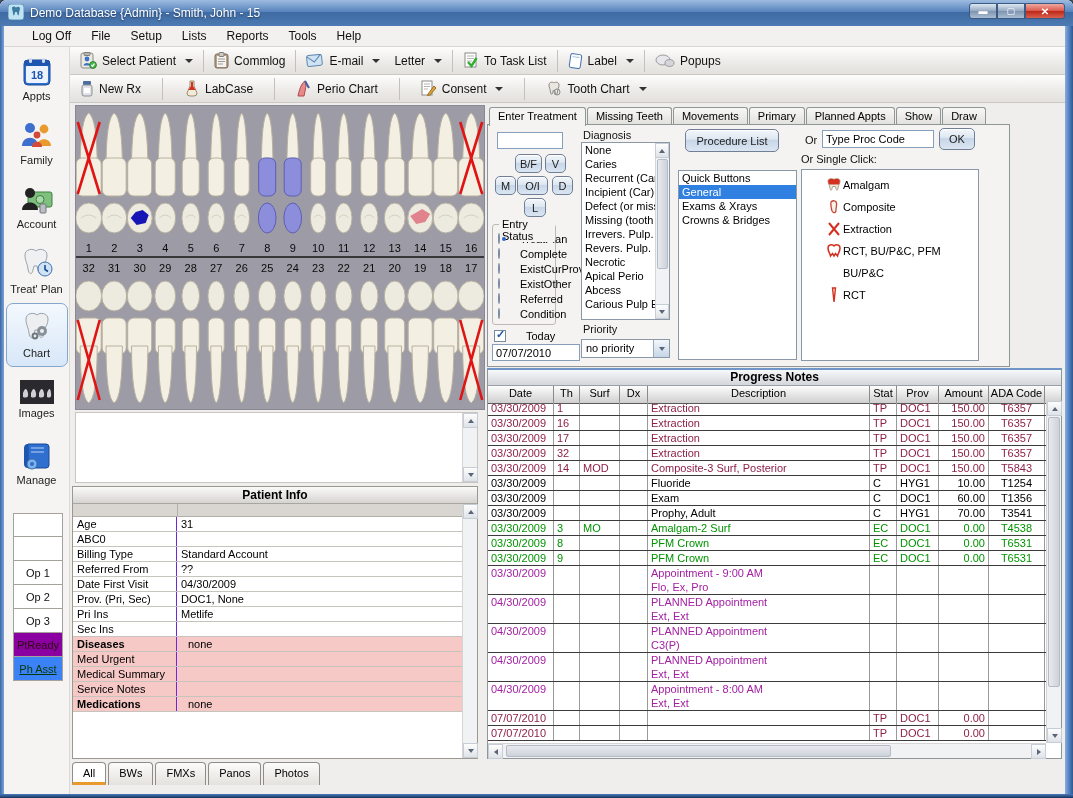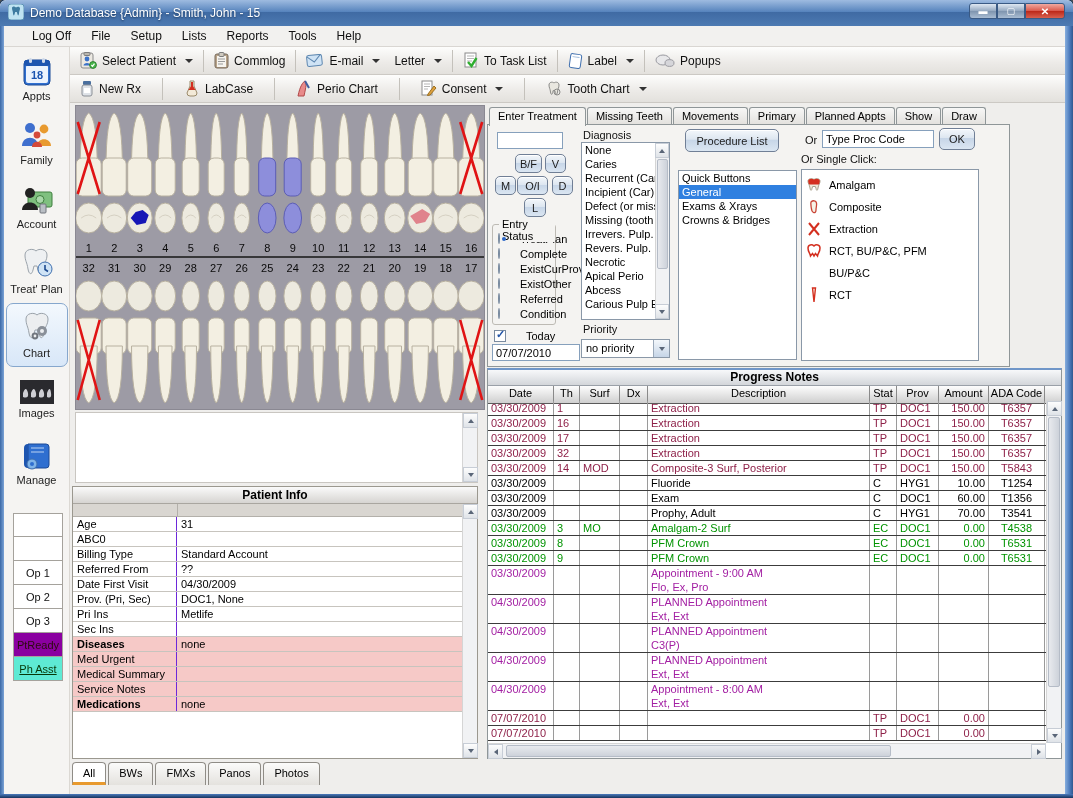--- a/index.html
+++ b/index.html
@@ -70,21 +70,21 @@
   .sc-thumb { position:absolute; background:linear-gradient(90deg,#e8eaee,#cdd2da); border:1px solid #b5bcc7; border-radius:2px; }
   .sc-thumb-h { position:absolute; background:linear-gradient(#e8eaee,#cdd2da); border:1px solid #b5bcc7; border-radius:2px; }
   
   .pi { position:absolute; left:72px; top:486px; width:406px; height:273px; background:#fff; border:1px solid #9b988f; }
   .pi-title { height:17px; background:linear-gradient(#fafafa,#d6d4d1); border-bottom:1px solid #a9a6a0;
     text-align:center; font-weight:bold; font-size:12px; line-height:17px; }
   .pi-sub { height:13px; background:#d9d6d1; border-bottom:1px solid #b3b0aa; position:relative; }
   .pi-sub::after { content:""; position:absolute; left:104px; top:0; bottom:0; width:1px; background:#b3b0aa; }
   .pi-row { display:grid; grid-template-columns:104px 1fr; height:15px; line-height:14px; border-bottom:1px solid #c7c4be; }
   .pi-row > div { padding-left:4px; overflow:hidden; white-space:nowrap; border-right:1px solid #6d28d9; }
-  .pi-row.pink { background:#f6c9c7; }
+  .pi-row.pink { background:#f6c9c7;gap:7px; }
   .pi-row.bold > div:first-child { font-weight:bold; }
   
   .img-tabs { position:absolute; left:72px; top:762px; display:flex; gap:2px; }
   .img-tab { height:23px; padding:0 10px; border:1px solid #8f8c86; border-bottom:none; border-radius:4px 4px 0 0;
     background:linear-gradient(#fbfbfa,#e4e2de); line-height:21px; font-size:11px; }
   .img-tab.sel { background:#fff; border-bottom:3px solid #e89a2f; font-weight:normal; }
   
   .rt-tabs { position:absolute; left:489px; top:107px; display:flex; }
   .rt-tab { height:18px; padding:0 8px; line-height:17px; font-size:11px; border:1px solid #8f9698; border-bottom:none;
     border-radius:3px 3px 0 0; background:linear-gradient(#f7f7f6,#e2e0dd); margin-right:1px; }
@@ -102,21 +102,21 @@
   .radio-row { display:flex; align-items:center; gap:20px; height:15px; font-size:11px; }
   .chk { width:12px; height:12px; border:1px solid #7a8ba0; background:#fff; display:inline-block; position:relative; }
   .chk.on::after { content:"✓"; position:absolute; left:1px; top:-3px; color:#2456a8; font-size:11px; font-weight:bold; }
   .listbox { background:#fff; border:1px solid #8a98a8; position:absolute; overflow:hidden; }
   .lb-item { height:14px; line-height:14px; padding-left:3px; white-space:nowrap; font-size:11px; }
   .lb-item.sel { background:#2f80e0; color:#fff; }
   .combo { position:absolute; background:#fff; border:1px solid #8a98a8; font-size:11px; }
   .combo .cval { position:absolute; left:4px; top:2px; }
   .combo .cbtn { position:absolute; right:0; top:0; bottom:0; width:16px; background:linear-gradient(#f3f7fb,#c6d5e7); border-left:1px solid #9ba9ba; display:flex; align-items:center; justify-content:center; }
   .label11 { font-size:11px; color:#111; position:absolute; }
-  .qp-item { height:22px; display:flex; align-items:center; gap:7px; padding-left:4px; font-size:11px; }
+  .qp-item { height:22px; display:flex; align-items:center; gap:1px; padding-left:4px; font-size:11px;margin-left:20px; }
   
   .pn { position:absolute; left:487px; top:368px; width:575px; height:391px; background:#fff; border:1px solid #8f9698; border-top:2px solid #7096c8; }
   .pn-title { height:16px; background:linear-gradient(#f7f8fa,#d3d6da); border-bottom:1px solid #9aa0a8;
     font-weight:bold; font-size:12px; text-align:center; line-height:15px; }
   .pn-grid { --cols:66px 26px 40px 28px 222px 27px 42px 50px 56px; }
   .pn-h { display:grid; grid-template-columns:var(--cols); height:18px; background:linear-gradient(#fdfdfd,#cfcfcf);
     border-bottom:1px solid #5a5a5a; font-weight:normal; }
   .pn-h > div { border-right:1px solid #8a8a8a; text-align:center; line-height:14px; overflow:hidden; white-space:nowrap;}
   .pn-body { position:absolute; left:0; right:15px; top:31px; bottom:15px; overflow:hidden; }
   .pn-row { display:grid; grid-template-columns:var(--cols); border-bottom:1px solid #3c3c3c; }
@@ -369,21 +369,21 @@
           <span>Manage</span>
         </div>
       </div>
     <div class="ops" id="side-ops">
         <div class="op"></div>
         <div class="op"></div>
         <div class="op">Op 1</div>
         <div class="op">Op 2</div>
         <div class="op">Op 3</div>
         <div class="op" style="background: rgb(138, 0, 160); color: rgb(45, 10, 16);">PtReady</div>
-        <div class="op" style="background: #5eead4; color: rgb(7, 56, 7); text-decoration: underline;">Ph Asst</div>
+        <div class="op" style="background: #3b82f6; color: rgb(7, 56, 7); text-decoration: underline;">Ph Asst</div>
       </div>
   </div>
 
   <div class="tooth-chart">
     <svg id="tooth-svg" width="408" height="303">
         <path d="M 4.199999999999999 62 Q 4.199999999999999 12 12.7 7 Q 21.2 12 21.2 62 Z" fill="#f3efe2" stroke="#b8b1a0"></path>
         <rect x="0.1999999999999993" y="52" width="25" height="38" rx="6" fill="#f3efe2" stroke="#b8b1a0"></rect>
         <ellipse cx="12.7" cy="112" rx="13" ry="15" fill="#edeadf" stroke="#b8b1a0"></ellipse>
         <path d="M 5.199999999999999 112 q 7.5 -6 15 0" fill="none" stroke="#d5d0c2"></path>
         <ellipse cx="12.7" cy="190" rx="13" ry="15" fill="#edeadf" stroke="#b8b1a0"></ellipse>

